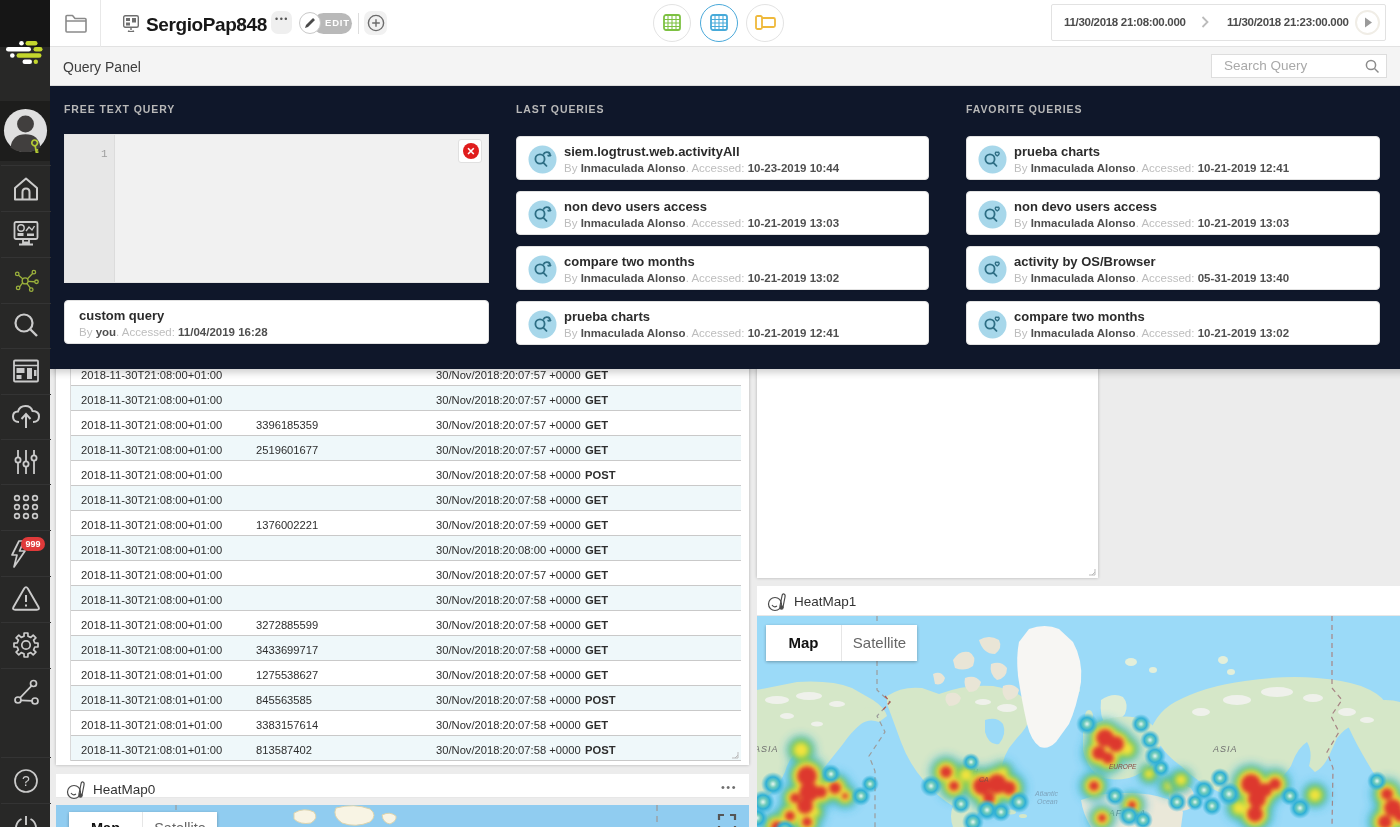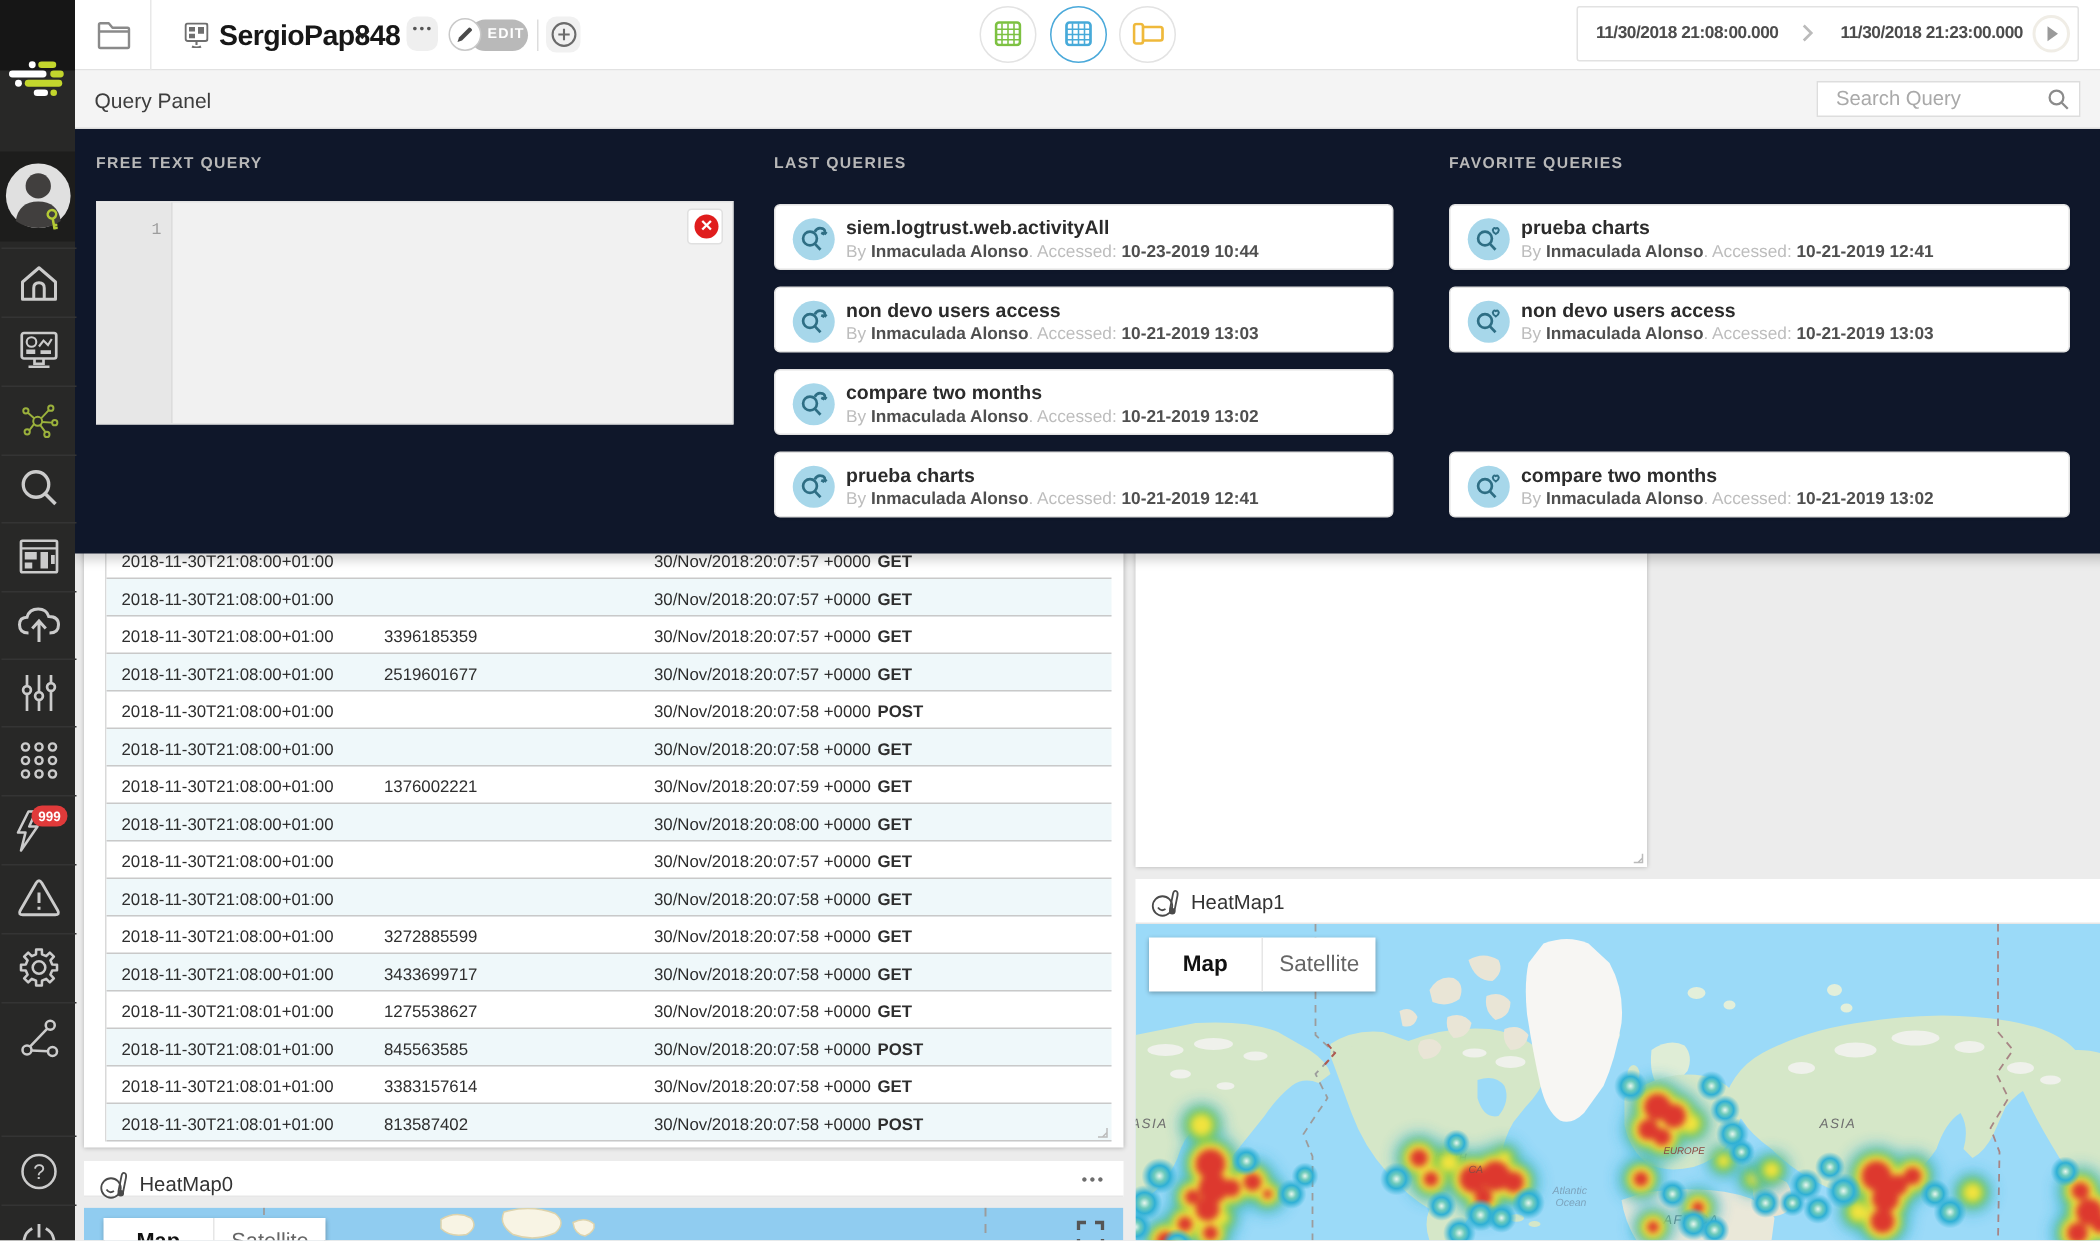--- a/index.html
+++ b/index.html
@@ -128,20 +128,24 @@
   <div class="coltitle" style="left:466px;">LAST QUERIES</div>
   <div class="coltitle" style="left:916px;">FAVORITE QUERIES</div>
 
   <div class="abs" style="left:14px;top:48px;width:425px;height:149px;background:#f1f1f1;border:1px solid #e3e3e3;">
     <div class="abs" style="left:0;top:0;width:50px;height:147px;background:#e7e7e7;border-right:1px solid #dcdcdc;"></div>
     <div class="abs" style="left:36px;top:13px;font-family:'Liberation Mono',monospace;font-size:11px;color:#9d9d9d;">1</div>
     <div class="abs" style="right:6px;top:4px;width:24px;height:24px;background:#fff;border:1px solid #e0e0e0;border-radius:3px;"></div>
     <div class="abs" style="right:9px;top:8px;width:16px;height:16px;background:#e01d1d;border-radius:50%;color:#fff;font-size:10.5px;font-weight:bold;text-align:center;line-height:16px;">✕</div>
   </div>
 
+  <div class="qcard" style="left:14px;top:214px;width:425px;">
+    <div class="tt" style="left:14px;">custom query</div>
+    <div class="bl" style="left:14px;">By <b>you</b>. Accessed: <b>11/04/2019 16:28</b></div>
+  </div>
 
   <div class="qcard" style="left:466px;top:50px;width:413px;">
     <svg class="ic" width="29" height="29" viewBox="0 0 29 29">
         <circle cx="14.5" cy="14.5" r="14" fill="#a7d7ea"></circle>
         <g fill="none" stroke="#2e6e84" stroke-width="1.8">
           <circle cx="12" cy="14" r="4.6"></circle>
           <path d="M15.3,17.6 L19,21.5"></path>
           <path d="M15.2,9.6 Q16.8,6.2 20.4,7.4 Q22.6,8.4 21.6,11.2 M21.6,11.2 L19.5,10.2 M21.6,11.2 L23,9.6"></path>
         </g>
       </svg>
@@ -201,20 +205,32 @@
     <svg class="ic" width="29" height="29" viewBox="0 0 29 29">
         <circle cx="14.5" cy="14.5" r="14" fill="#a7d7ea"></circle>
         <g fill="none" stroke="#2e6e84" stroke-width="1.8">
           <circle cx="12" cy="14" r="4.6"></circle>
           <path d="M15.3,17.6 L19,21.5"></path>
         </g>
         <path d="M17.2,8.4 Q17.8,6.4 19.2,7.4 Q20.6,6.4 21.2,8.4 Q21.1,9.9 19.2,11 Q17.3,9.9 17.2,8.4 Z" fill="none" stroke="#2e6e84" stroke-width="1.3"></path>
       </svg>
     <div class="tt">non devo users access</div>
     <div class="bl">By <b>Inmaculada Alonso</b>. Accessed: <b>10-21-2019 13:03</b></div>
+  </div>
+  <div class="qcard" style="left:916px;top:160px;width:414px;">
+    <svg class="ic" width="29" height="29" viewBox="0 0 29 29">
+        <circle cx="14.5" cy="14.5" r="14" fill="#a7d7ea"></circle>
+        <g fill="none" stroke="#2e6e84" stroke-width="1.8">
+          <circle cx="12" cy="14" r="4.6"></circle>
+          <path d="M15.3,17.6 L19,21.5"></path>
+        </g>
+        <path d="M17.2,8.4 Q17.8,6.4 19.2,7.4 Q20.6,6.4 21.2,8.4 Q21.1,9.9 19.2,11 Q17.3,9.9 17.2,8.4 Z" fill="none" stroke="#2e6e84" stroke-width="1.3"></path>
+      </svg>
+    <div class="tt">activity by OS/Browser</div>
+    <div class="bl">By <b>Inmaculada Alonso</b>. Accessed: <b>05-31-2019 13:40</b></div>
   </div>
   <div class="qcard" style="left:916px;top:215px;width:414px;">
     <svg class="ic" width="29" height="29" viewBox="0 0 29 29">
         <circle cx="14.5" cy="14.5" r="14" fill="#a7d7ea"></circle>
         <g fill="none" stroke="#2e6e84" stroke-width="1.8">
           <circle cx="12" cy="14" r="4.6"></circle>
           <path d="M15.3,17.6 L19,21.5"></path>
         </g>
         <path d="M17.2,8.4 Q17.8,6.4 19.2,7.4 Q20.6,6.4 21.2,8.4 Q21.1,9.9 19.2,11 Q17.3,9.9 17.2,8.4 Z" fill="none" stroke="#2e6e84" stroke-width="1.3"></path>
       </svg>

